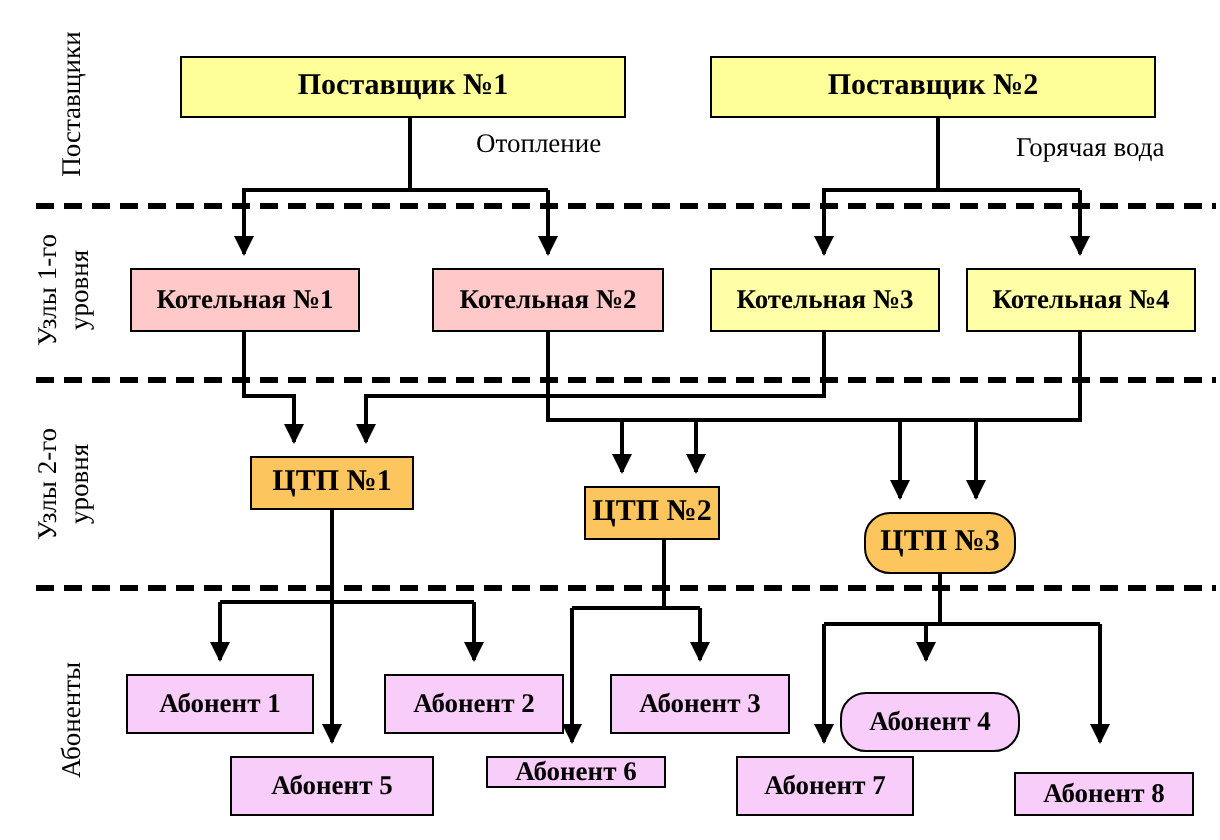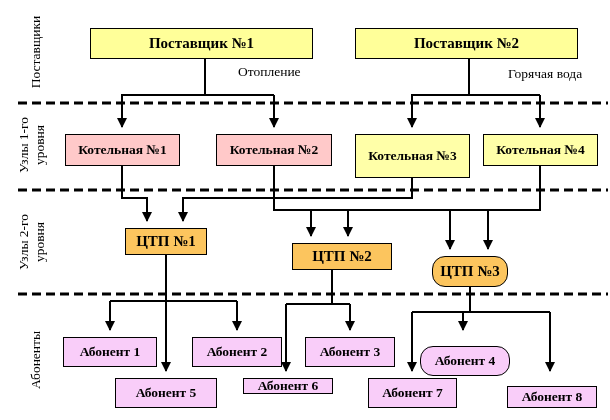--- a/index.html
+++ b/index.html
@@ -90,25 +90,25 @@
   <div class="vlabel" style="left:-8px;  top:350px; width:92px; height:20px;">Абоненты</div>
 
   <div class="flow-label" style="left:238px; top:64px;">Отопление</div>
   <div class="flow-label" style="left:508px; top:66px;">Горячая вода</div>
 
   <div class="node supplier" style="left:90px;  top:28px; width:223px; height:31px;">Поставщик №1</div>
   <div class="node supplier" style="left:355px; top:28px; width:223px; height:31px;">Поставщик №2</div>
 
   <div class="node boiler-h" style="left:65px;  top:134px; width:115px; height:32px;">Котельная №1</div>
   <div class="node boiler-h" style="left:216px; top:134px; width:116px; height:32px;">Котельная №2</div>
-  <div class="node boiler-w" style="left:355px; top:134px; width:115px; height:44px;">Котельная №3</div>
+  <div class="node boiler-w" style="left:355px; top:134px; width:115px; height:32px;">Котельная №3</div>
   <div class="node boiler-w" style="left:483px; top:134px; width:115px; height:32px;">Котельная №4</div>
 
   <div class="node ctp" style="left:125px; top:228px; width:82px; height:27px;">ЦТП №1</div>
-  <div class="node ctp" style="left:292px; top:243px; width:100px; height:27px;">ЦТП №2</div>
+  <div class="node ctp" style="left:292px; top:243px; width:68px; height:27px;">ЦТП №2</div>
   <div class="node ctp" style="left:432px; top:256px; width:76px; height:31px;border-radius:13px;">ЦТП №3</div>
 
   <div class="node subscriber" style="left:63px;  top:337px; width:94px; height:30px;">Абонент 1</div>
   <div class="node subscriber" style="left:192px; top:337px; width:90px; height:30px;">Абонент 2</div>
   <div class="node subscriber" style="left:305px; top:337px; width:90px; height:30px;">Абонент 3</div>
   <div class="node subscriber" style="left:420px; top:346px; width:90px; height:30px;border-radius:13px;">Абонент 4</div>
   <div class="node subscriber" style="left:115px; top:378px; width:102px; height:30px;">Абонент 5</div>
   <div class="node subscriber" style="left:243px; top:378px; width:90px; height:16px;">Абонент 6</div>
   <div class="node subscriber" style="left:368px; top:378px; width:89px; height:30px;">Абонент 7</div>
   <div class="node subscriber" style="left:507px; top:375px; width:90px; height:22px;margin-top:11px;">Абонент 8</div>

